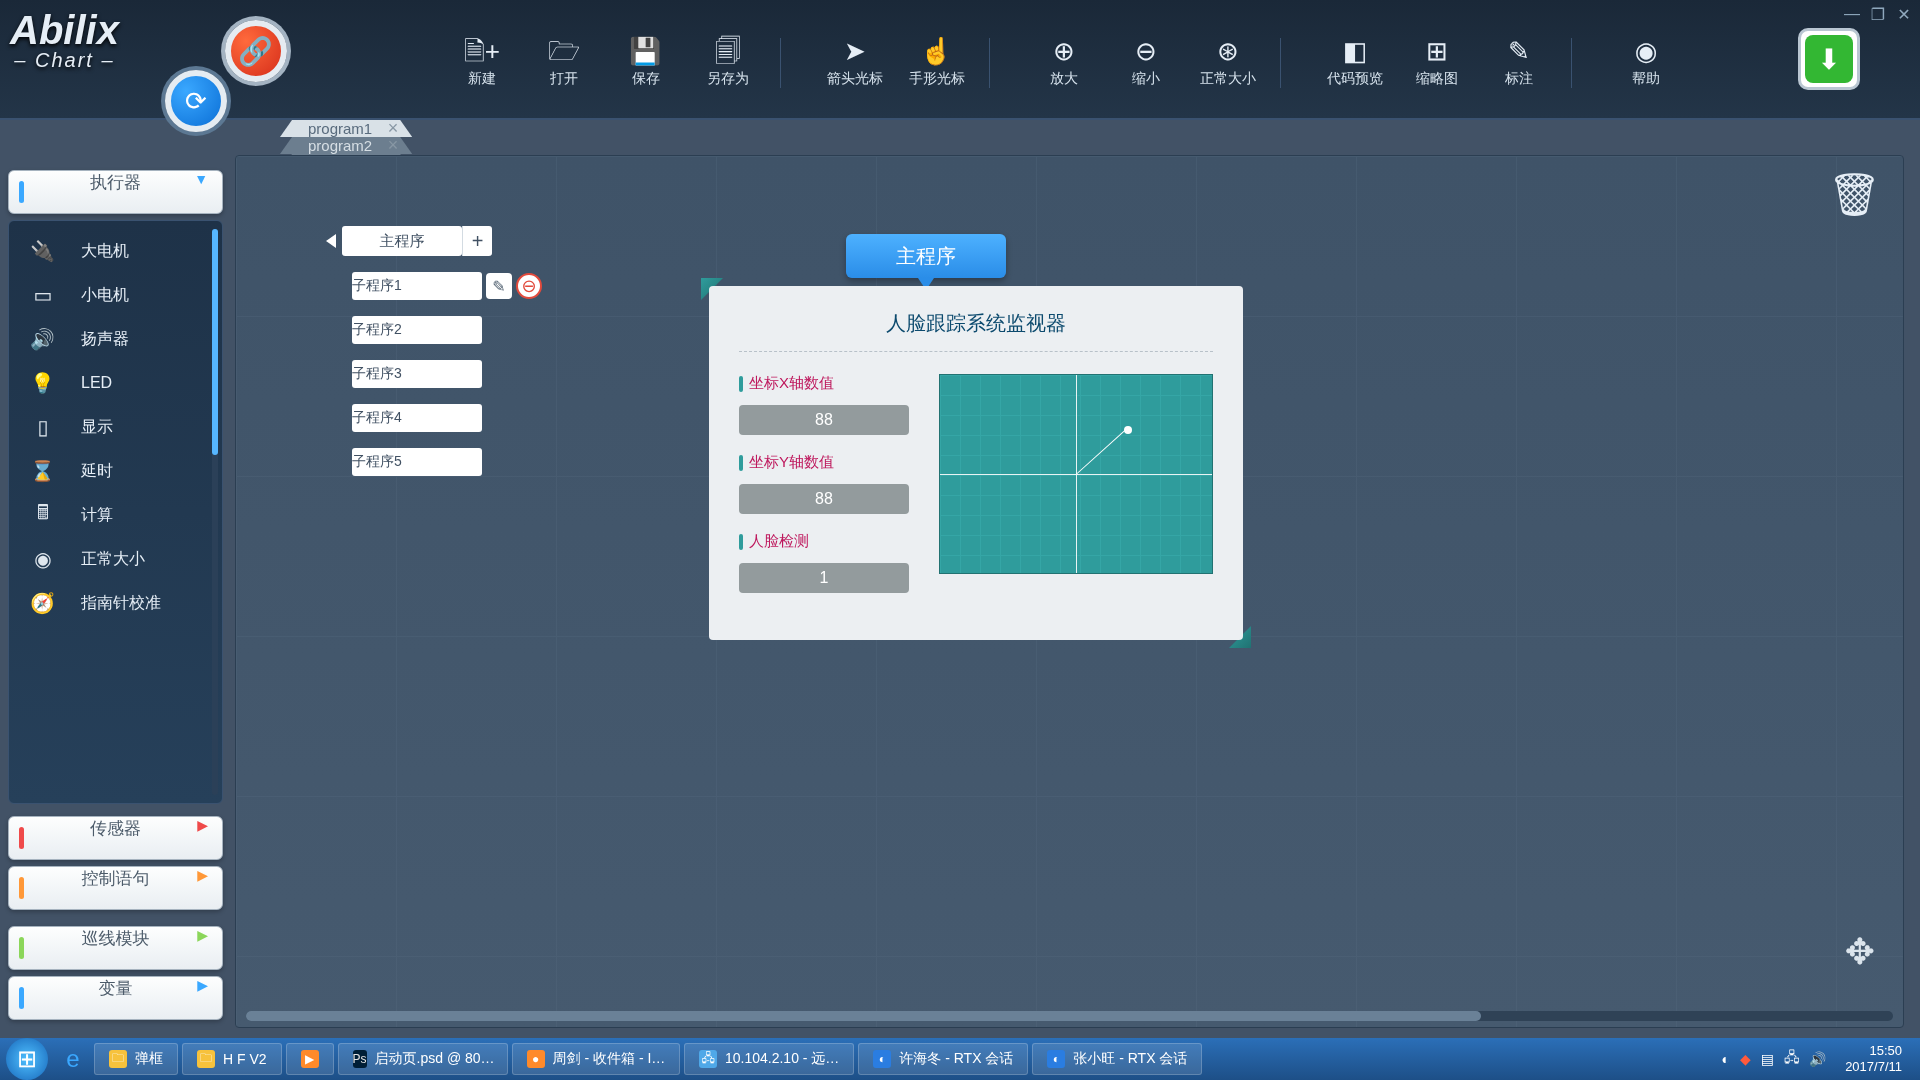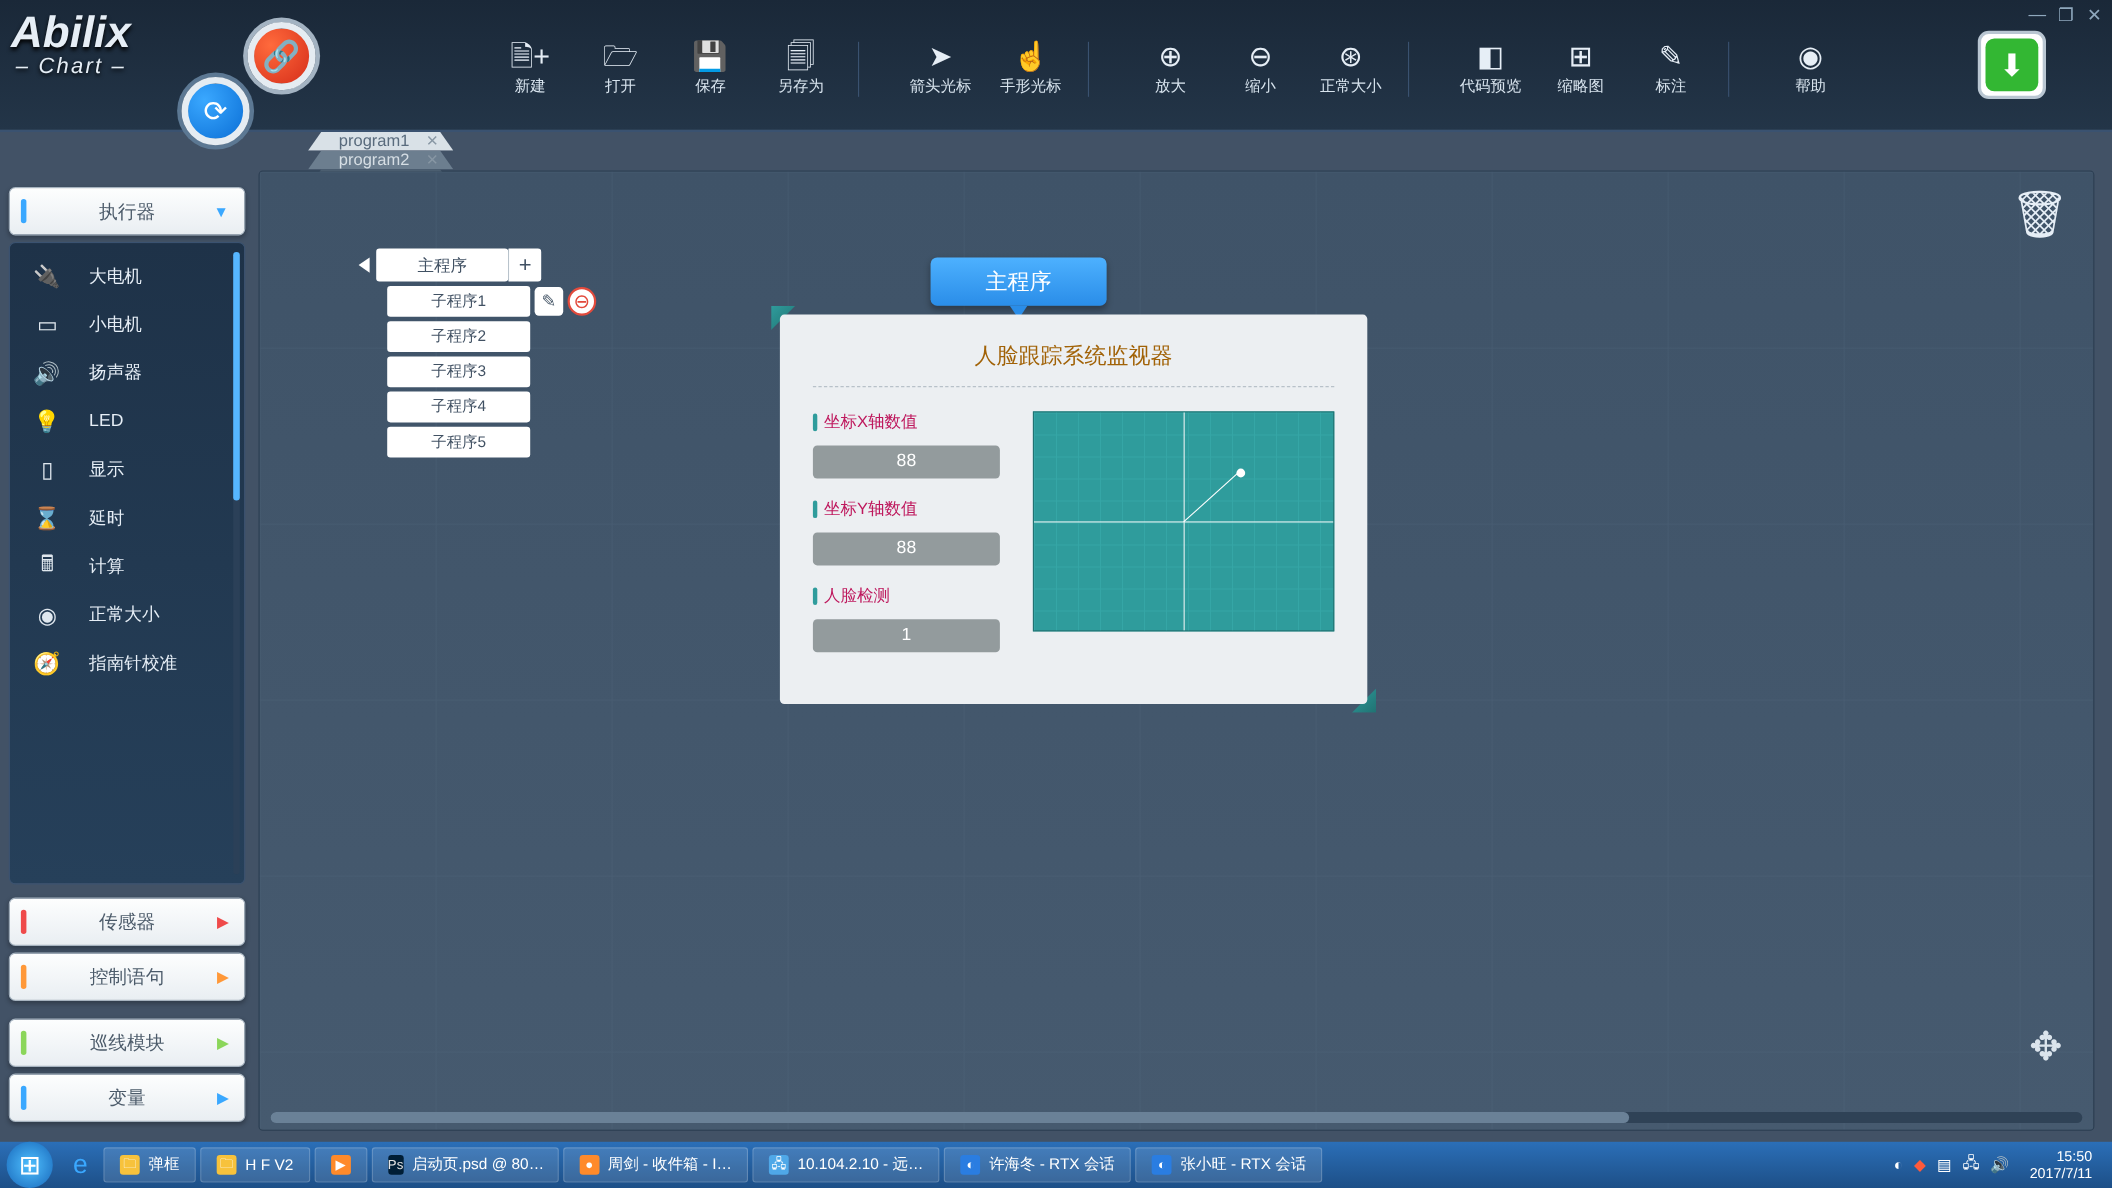--- a/index.html
+++ b/index.html
@@ -30,21 +30,21 @@
 .btn-download .inner { width: 48px; height: 48px; border-radius: 8px; background:#33b733; display:flex; align-items:center; justify-content:center; color:#fff; font-size:28px; }
 
 
 .editor-tabs { position:absolute; top: 120px; left: 280px; height: 32px; display: flex; align-items: flex-end; gap: 0; flex-direction: column; }
 .etab { height: 30px; padding: 0 40px 0 28px; background: #d9e1e7; color: #596b7d; font-size: 15px; display:flex; align-items:center; border-radius: 4px 4px 0 0; margin-right: 2px; position: relative; clip-path: polygon(12px 0, calc(100% - 12px) 0, 100% 100%, 0 100%); }
 .etab.inactive { background: #6c7e8f; color: #d6dee4; }
 .etab .x { position:absolute; right: 14px; font-size:18px; color: #8897a4; }
 
 
 .sidebar { position:absolute; top: 170px; left: 8px; width: 215px; bottom: 60px; display:flex; flex-direction:column; gap: 6px; }
-.panel-head { height: 44px; background: linear-gradient(180deg,#fdfefe 0%, #e9eef2 100%); border: 1px solid #a6b3bf; border-radius: 6px; display:flex; align-items:center; justify-content:center; color:#4c5b6a; font-size:17px; position:relative; cursor:pointer; box-shadow: 0 2px 4px rgba(0,0,0,.25); }
+.panel-head { height: 44px; background: linear-gradient(180deg,#fdfefe 0%, #e9eef2 100%); border: 1px solid #a6b3bf; border-radius: 6px; display:flex; align-items:flex-start; justify-content:center; color:#4c5b6a; font-size:17px; position:relative; cursor:pointer; box-shadow: 0 2px 4px rgba(0,0,0,.25); }
 .panel-head .mark { position:absolute; left: 10px; top: 10px; bottom: 10px; width: 5px; border-radius: 3px; }
 .panel-head .arrow { position:absolute; right: 14px; color: #3aa8ff; font-size: 14px; }
 .panel-head.red .arrow { color:#ef4a4a; } .panel-head.red .mark { background:#ef4a4a; }
 .panel-head.orange .arrow { color:#ff9838; } .panel-head.orange .mark { background:#ff9838; }
 .panel-head.green .arrow { color:#8bd65a; } .panel-head.green .mark { background:#8bd65a; }
 .panel-head.blue .arrow { color:#3aa8ff; } .panel-head.blue .mark { background:#3aa8ff; }
 
 .panel-body { flex: 1; background: linear-gradient(180deg,#1e3248 0%, #26405a 100%); border: 1px solid #3a5270; border-radius: 6px; padding: 8px 0; overflow:hidden; position:relative; }
 .comp { display:flex; align-items:center; gap: 22px; padding: 10px 18px; color:#e6eef6; font-size:16px; cursor:grab; }
 .comp .cic { width: 32px; height: 24px; display:flex; align-items:center; justify-content:center; color:#dfe7ee; font-size:20px; }
@@ -58,35 +58,35 @@
 .move { position:absolute; bottom: 54px; right: 28px; color:#dbe4ec; font-size:36px; cursor:move; }
 .hscroll { position:absolute; left: 10px; right: 10px; bottom: 6px; height: 10px; background:#2f4256; border-radius:5px; }
 .hscroll .th { position:absolute; left:0; width:75%; height:10px; background:#6a8197; border-radius:5px; }
 
 
 .ptree { position:absolute; top: 70px; left: 90px; }
 .p-main { display:flex; align-items:center; gap:0; }
 .p-main .lbl { width: 120px; height: 30px; background:#fff; color:#415163; border-radius:3px; display:flex; align-items:center; justify-content:center; font-size:15px; }
 .p-main .tri { width:0; height:0; border-top:7px solid transparent; border-bottom:7px solid transparent; border-right:10px solid #fff; margin-right:6px; }
 .p-main .plus { width: 30px; height: 30px; background:#fff; border-left:1px solid #d3dbe2; display:flex; align-items:center; justify-content:center; color:#415163; font-size:20px; border-radius:0 3px 3px 0; }
-.p-sub { width: 130px; height: 28px; background:#fff; color:#415163; border-radius:3px; display:flex; align-items:center; justify-content:center; font-size:14px; margin-top:4px; margin-left:26px; position:relative; }
+.p-sub { width: 130px; height: 28px; background:#fff; color:#415163; border-radius:3px; display:flex; align-items:center; justify-content:flex-start; font-size:14px; margin-top:16px; margin-left:26px; position:relative; }
 .p-sub .edit { position:absolute; right:-30px; top:1px; width:26px; height:26px; background:#fff; border-radius:4px; display:flex; align-items:center; justify-content:center; color:#4f5f6f; font-size:16px; }
 .p-sub .del { position:absolute; right:-60px; top:1px; width:26px; height:26px; background:#fff; border-radius:13px; display:flex; align-items:center; justify-content:center; color:#e24a3c; font-size:18px; border:2px solid #e24a3c; }
 
 
 .block-main { position:absolute; top: 78px; left: 610px; width: 160px; height: 44px; background: linear-gradient(180deg,#4db1ff,#2a8de8); color:#fff; font-size:20px; border-radius:6px; display:flex; align-items:center; justify-content:center; box-shadow: 0 3px 6px rgba(0,0,0,.3); }
 .block-main::after { content:""; position:absolute; bottom:-12px; left:50%; transform:translateX(-50%); width:0; height:0; border-left:8px solid transparent; border-right:8px solid transparent; border-top:12px solid #2a8de8; }
 
 
 .dialog { position:absolute; top: 122px; left: 465px; width: 550px; height: 370px; }
 .dialog .corner { position:absolute; width:22px; height:22px; background: linear-gradient(135deg,#2f9c9c,#207272); }
 .dialog .corner.tl { left:0; top:0; clip-path: polygon(0 0, 100% 0, 0 100%); }
 .dialog .corner.br { right:0; bottom:0; clip-path: polygon(100% 100%, 0 100%, 100% 0); }
 .dialog .inner { position:absolute; left:8px; top:8px; right:8px; bottom:8px; background:#eceff2; border-radius:4px; padding: 24px 30px 20px; }
-.dialog h3 { text-align:center; color:#a16207; font-size:20px; font-weight:500; padding-bottom:14px; border-bottom:1px dashed #b8c1c9; margin-bottom: 22px; }
+.dialog h3 { text-align:center; color:#0c4a6e; font-size:20px; font-weight:500; padding-bottom:14px; border-bottom:1px dashed #b8c1c9; margin-bottom: 22px; }
 .dcols { display:flex; gap: 30px; }
 .fields { width: 170px; display:flex; flex-direction:column; gap: 12px; }
 .flabel { color:#be185d; font-size:15px; display:flex; align-items:center; gap:6px; }
 .flabel::before { content:""; width:4px; height:16px; background:#2f9c9c; border-radius:2px; }
 .fval { height: 30px; background:#939b9d; color:#fff; font-size:16px; border-radius:4px; display:flex; align-items:center; justify-content:center; margin-bottom: 6px; }
 .viz { flex:1; height: 200px; background:#2f9c9c; position:relative; border:1px solid #227272; }
 .viz .grid { position:absolute; inset:0; background-image: linear-gradient(#3cb0b0 1px,transparent 1px), linear-gradient(90deg,#3cb0b0 1px,transparent 1px); background-size: 20px 20px; opacity:.5; }
 .viz .axis { position:absolute; background:#e8f3f3; }
 .viz .axis.h { left:0; right:0; top:50%; height:1px; }
 .viz .axis.v { top:0; bottom:0; left:50%; width:1px; }

